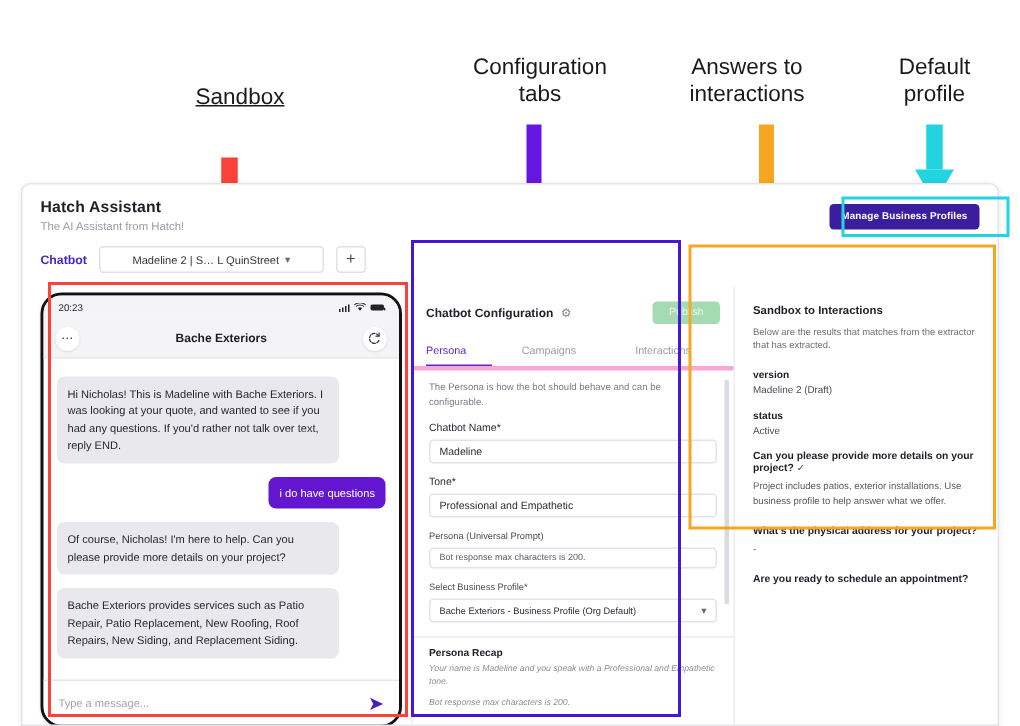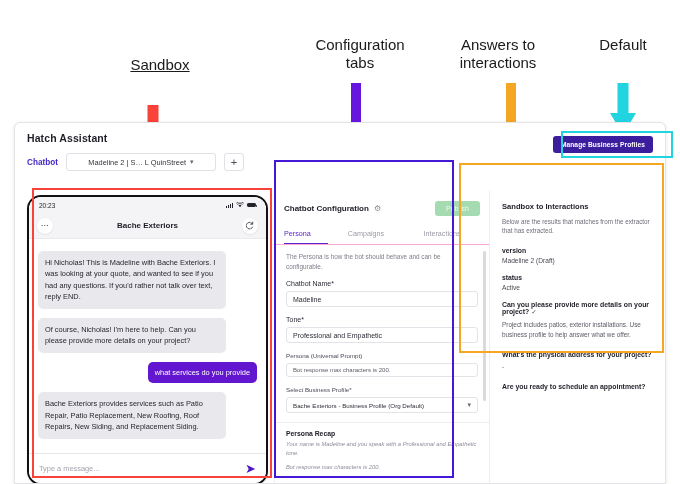--- a/index.html
+++ b/index.html
@@ -112,21 +112,21 @@
     width: 216px; background:#fff; border-left:1px solid #ececf1; border-right:1px solid #ececf1;
     display:flex; flex-direction:column; position:relative; padding: 4px 0 0 0;
   }
   .config-head { display:flex; align-items:center; padding: 6px 9px 7px 9px; gap:5px; }
   .config-title { font-size:8px; font-weight:bold; color:#22222b; }
   .gear { color:#8a8a96; font-size:8px; }
   .publish-btn {
     margin-left:auto; background:#a5dbb0; color:#eef9f0; border:none;
     font-size:7px; padding: 4px 11px; border-radius:3px; font-weight:400;
   }
-  .tabs { display:flex; gap:0; padding: 0 9px; border-bottom:1px solid #f9a8d4; }
+  .tabs { display:flex; gap:0; padding: 0 9px; border-bottom:3px solid #f9a8d4; }
   .tab { font-size:7.2px; padding: 6px 0 5px 0; color:#9b9ba6; flex:1; text-align:center; }
   .tab:first-child { text-align:left; flex:0 0 44px; }
   .tab.active { color:#5b27cc; border-bottom:1.6px solid #5b27cc; font-weight:400; }
   .config-scroll { flex:1; padding: 7px 11px 6px 11px; overflow:hidden; position:relative; }
   .helper-text { font-size:6.4px; color:#7d7d8a; line-height:1.5; margin-bottom:9px; }
   .field-label { font-size:7px; color:#2b2b35; margin-bottom:4px; }
   .field-label.small { font-size:6.2px; color:#4b4b57; }
   .field-input {
     border:1px solid #e2e2e9; border-radius:3px; height:16px; display:flex; align-items:center;
     padding: 0 6px; font-size:7px; color:#2c2c36; margin-bottom:9px; background:#fff;
@@ -181,30 +181,32 @@
     <div>Answers to</div>
     <div>interactions</div>
   </div>
   <div class="arrow" style="left:500px; top:83px; width:22px; height:82px;">
     <div class="shaft" style="width:10px; height:62px; background:#f5a623;"></div>
     <div class="head" style="border-left:11px solid transparent; border-right:11px solid transparent; border-top:20px solid #f5a623;"></div>
   </div>
 
   <div class="callout" style="left:575px; top:36px; width:96px;">
     <div>Default</div>
+    <div>profile</div>
   </div>
   <div class="arrow" style="left:610px; top:83px; width:26px; height:52px;">
     <div class="shaft" style="width:11px; height:30px; background:#22d3e0;"></div>
     <div class="head" style="border-left:13px solid transparent; border-right:13px solid transparent; border-top:22px solid #22d3e0;"></div>
   </div>
 
   <div class="app-window">
 
     <div class="app-header">
       <div class="app-title">Hatch Assistant</div>
+      <div class="app-sub">The AI Assistant from Hatch!</div>
       <button class="manage-btn">Manage Business Profiles</button>
     </div>
 
     <div class="chatbot-bar">
       <span class="chatbot-label">Chatbot</span>
       <div class="chatbot-select">
         <span>Madeline 2 | S… L QuinStreet</span>
         <span class="chev">▾</span>
       </div>
       <div class="plus-btn">+</div>
@@ -239,22 +241,22 @@
             <div class="nav-refresh">
               <svg width="9" height="9" viewBox="0 0 12 12">
                 <path d="M10 4 A4.4 4.4 0 1 0 10.4 7.4" stroke="#2f2f38" stroke-width="1.1" fill="none" stroke-linecap="round" stroke-dasharray="2.6 1.4"></path>
                 <path d="M10.3 1.4 L10.3 4.2 L7.6 4.2" stroke="#2f2f38" stroke-width="1.1" fill="none" stroke-linecap="round"></path>
               </svg>
             </div>
           </div>
 
           <div class="chat-body">
             <div class="bubble bot">Hi Nicholas! This is Madeline with Bache Exteriors. I was looking at your quote, and wanted to see if you had any questions. If you'd rather not talk over text, reply END.</div>
+            <div class="bubble user">i do have questions</div>
             <div class="bubble bot">Of course, Nicholas! I'm here to help. Can you please provide more details on your project?</div>
-            <div class="bubble user">what services do you provide</div>
             <div class="bubble bot">Bache Exteriors provides services such as Patio Repair, Patio Replacement, New Roofing, Roof Repairs, New Siding, and Replacement Siding.</div>
           </div>
 
           <div class="chat-input-row">
             <span class="chat-placeholder">Type a message...</span>
             <span class="send-icon">➤</span>
           </div>
 
         </div>
       </div>

